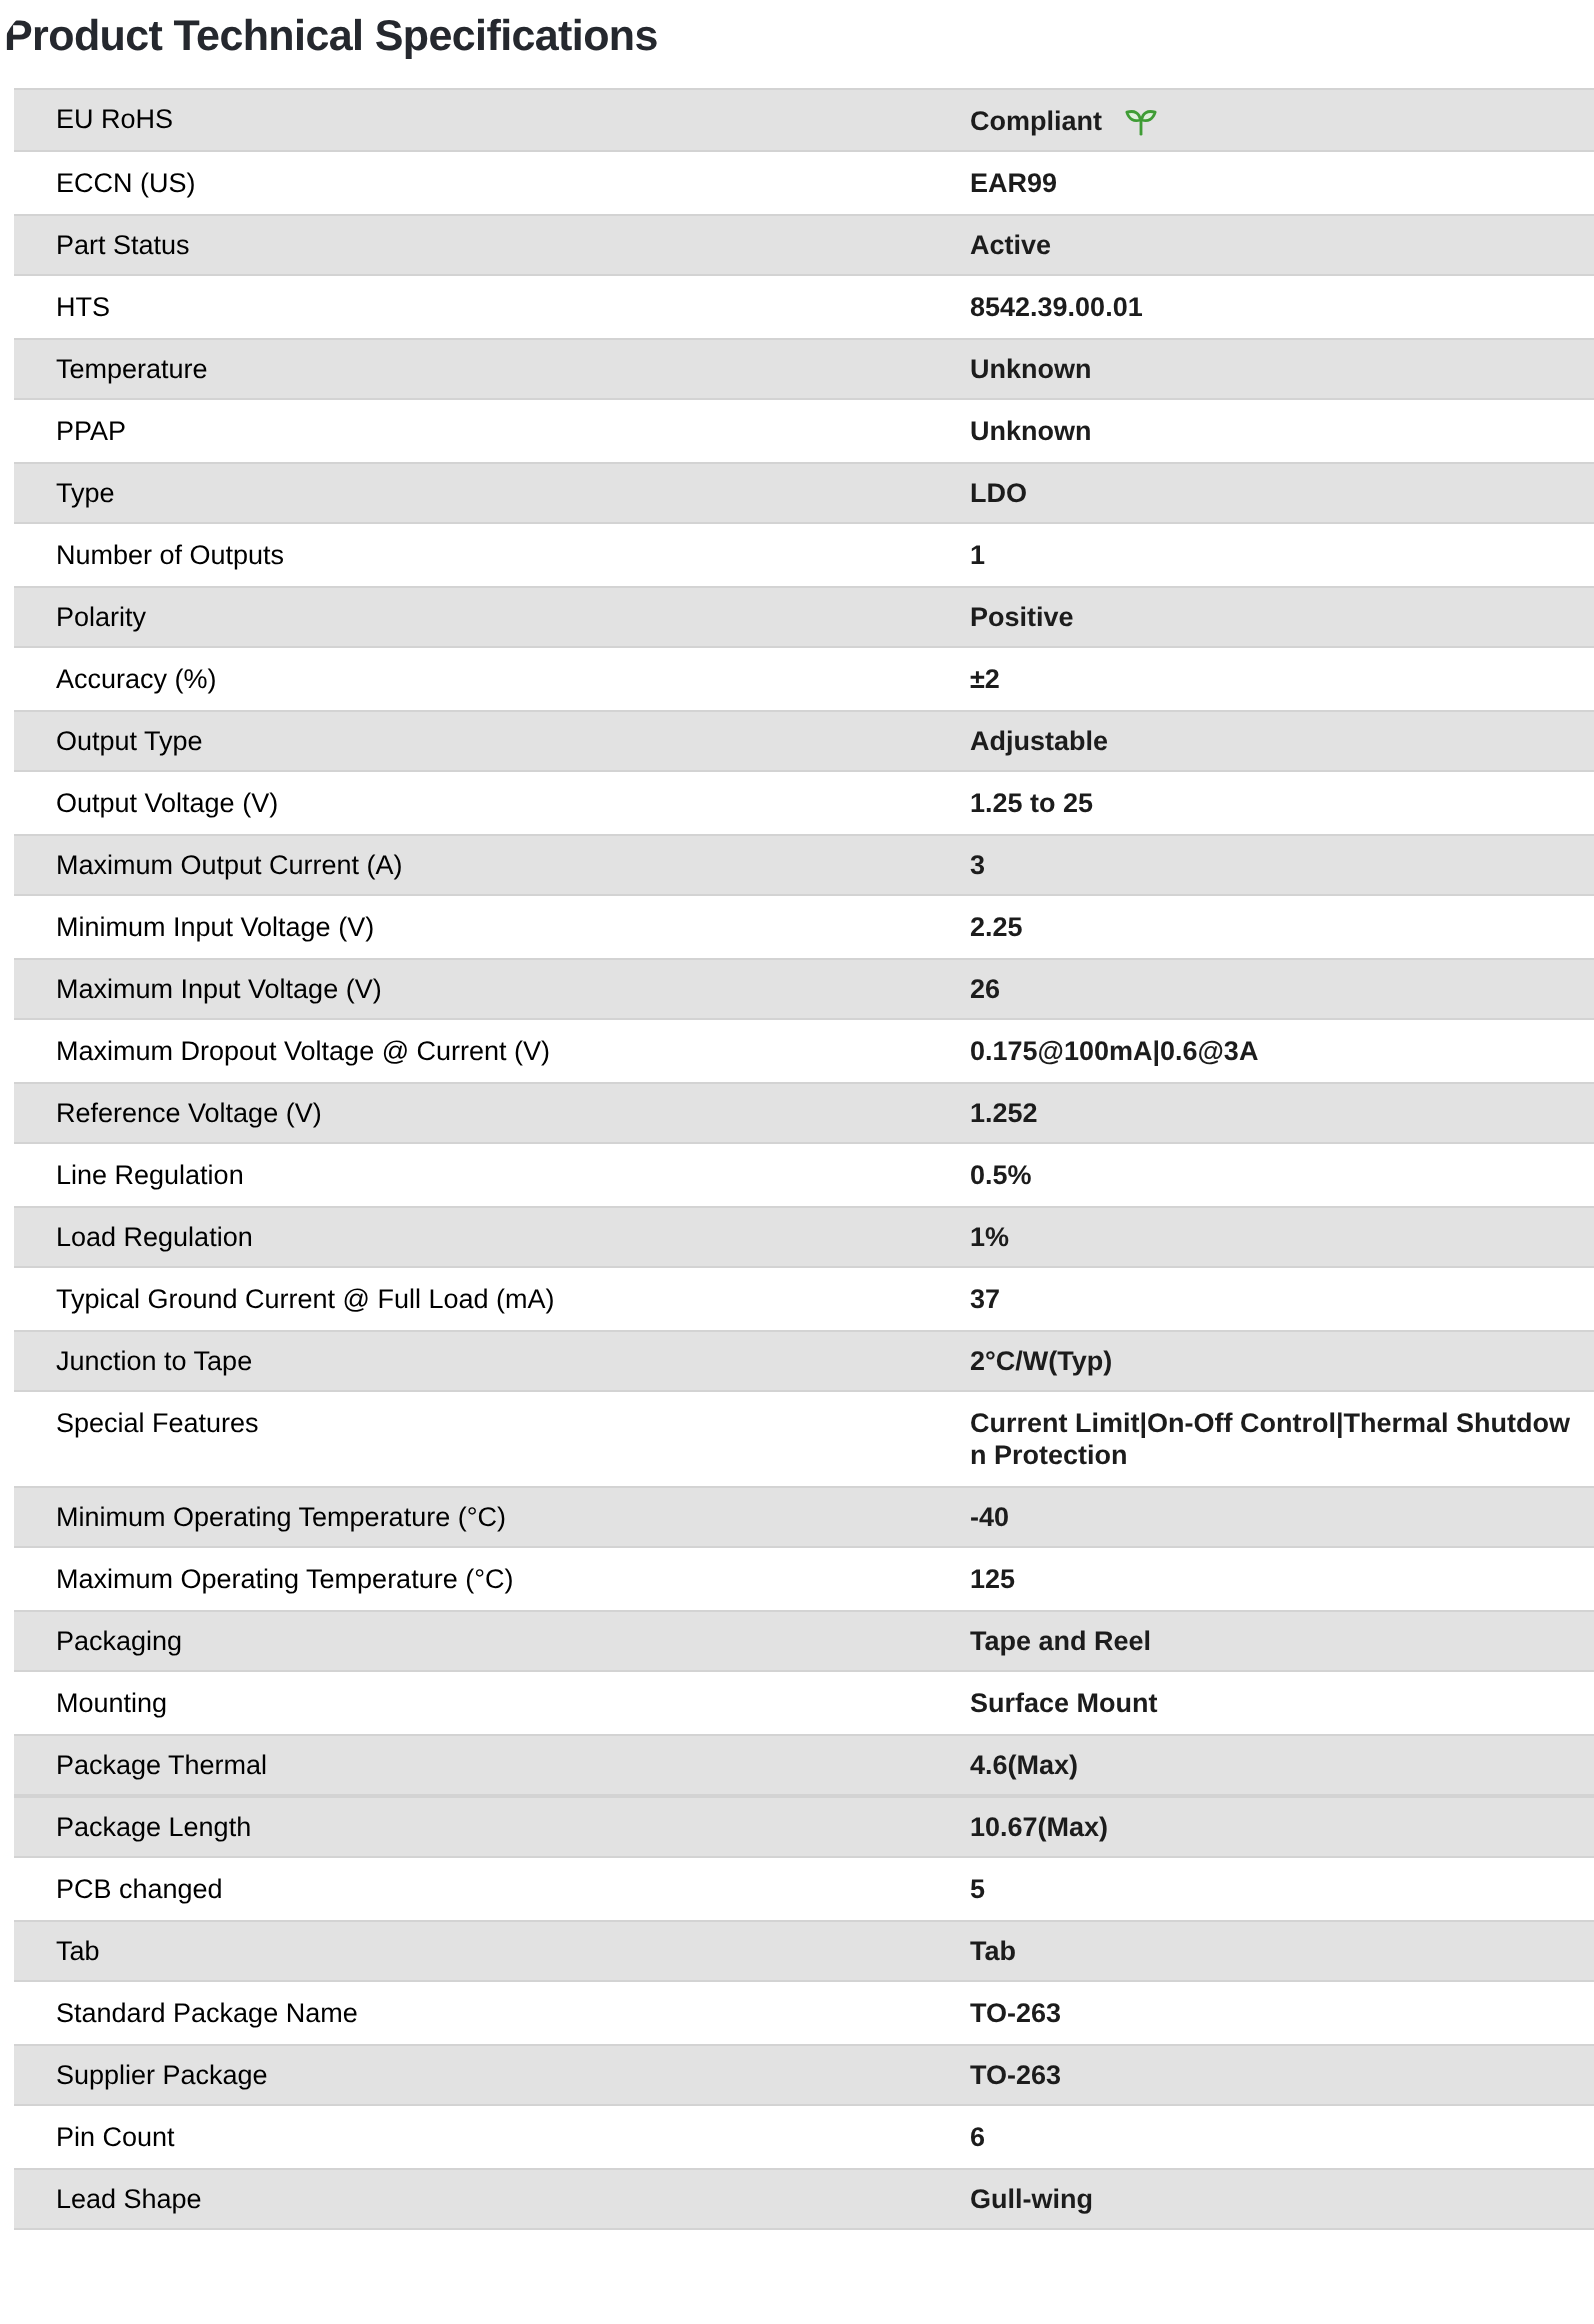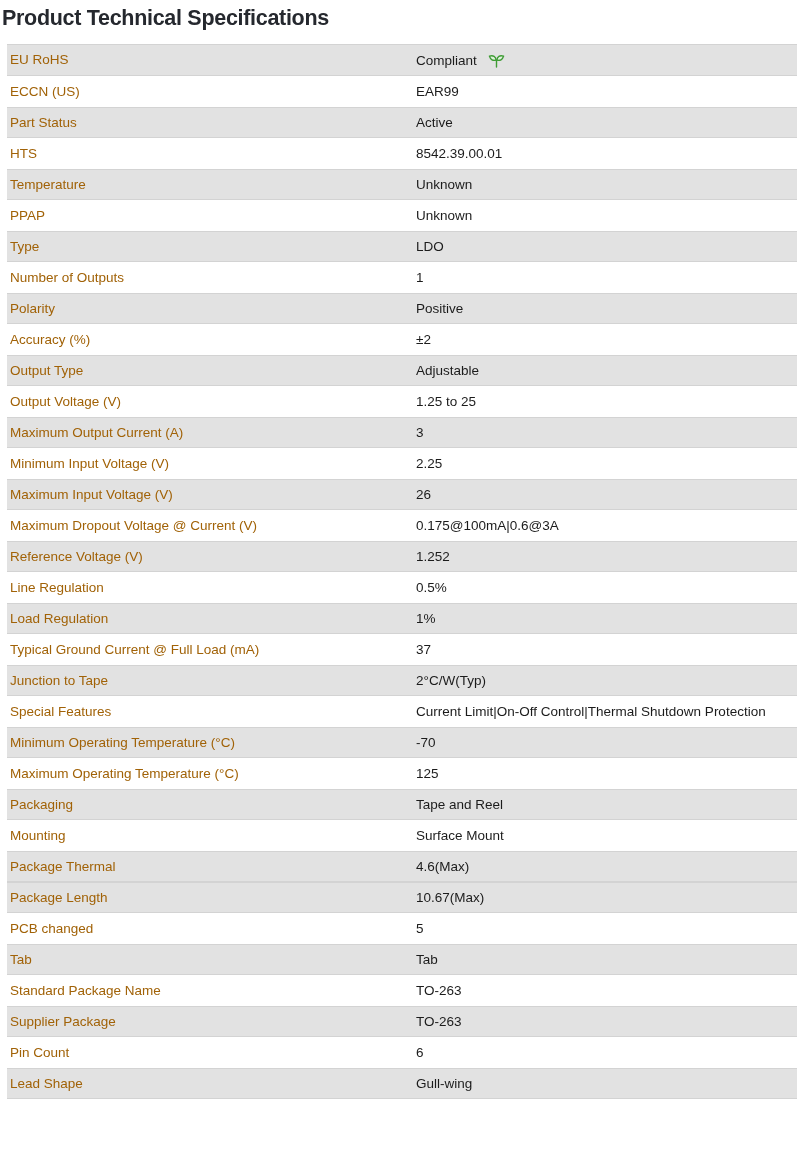--- a/index.html
+++ b/index.html
@@ -7,20 +7,21 @@
     margin: 0;
     padding: 0;
     background: #ffffff;
     font-family: "Liberation Sans", sans-serif;
   }
   .page {
     width: 797px;
     height: 1162px;
     background: #ffffff;
     overflow: hidden;
+    border-radius: 31px;
   }
   .page-title {
     margin: 0;
     padding: 5px 0 0 2px;
     font-size: 21.5px;
     line-height: 26px;
     font-weight: 700;
     letter-spacing: -0.3px;
     color: #25282e;
   }
@@ -31,33 +32,33 @@
     display: flex;
     align-items: flex-start;
     min-height: 31px;
     padding: 8px 0 7px;
   }
   .row.odd {
     background: #e2e2e2;
     box-shadow: inset 0 1px 0 #d3d3d3, inset 0 -1px 0 #d3d3d3;
   }
   .label {
-    width: 409px;
+    width: 478px;
     flex-shrink: 0;
-    padding-left: 3px;
+    padding-left: 21px;
     font-size: 13.5px;
     line-height: 16px;
-    color: #a16207;
+    color: #000000;
   }
   .value {
     flex: 1;
     padding-right: 6px;
     font-size: 13.5px;
     line-height: 16px;
-    font-weight: 400;
+    font-weight: 700;
     color: #1c1c1c;
     word-break: break-all;
   }
   .leaf {
     display: inline-block;
     vertical-align: -3px;
     margin-left: 7px;
     line-height: 0;
   }
   .leaf svg { display: block; }
@@ -158,21 +159,21 @@
       <div class="row odd">
         <div class="label">Junction to Tape</div>
         <div class="value"><span>2°C/W(Typ)</span></div>
       </div>
       <div class="row even">
         <div class="label">Special Features</div>
         <div class="value"><span>Current Limit|On-Off Control|Thermal Shutdown Protection</span></div>
       </div>
       <div class="row odd">
         <div class="label">Minimum Operating Temperature (°C)</div>
-        <div class="value"><span>-70</span></div>
+        <div class="value"><span>-40</span></div>
       </div>
       <div class="row even">
         <div class="label">Maximum Operating Temperature (°C)</div>
         <div class="value"><span>125</span></div>
       </div>
       <div class="row odd">
         <div class="label">Packaging</div>
         <div class="value"><span>Tape and Reel</span></div>
       </div>
       <div class="row even">

